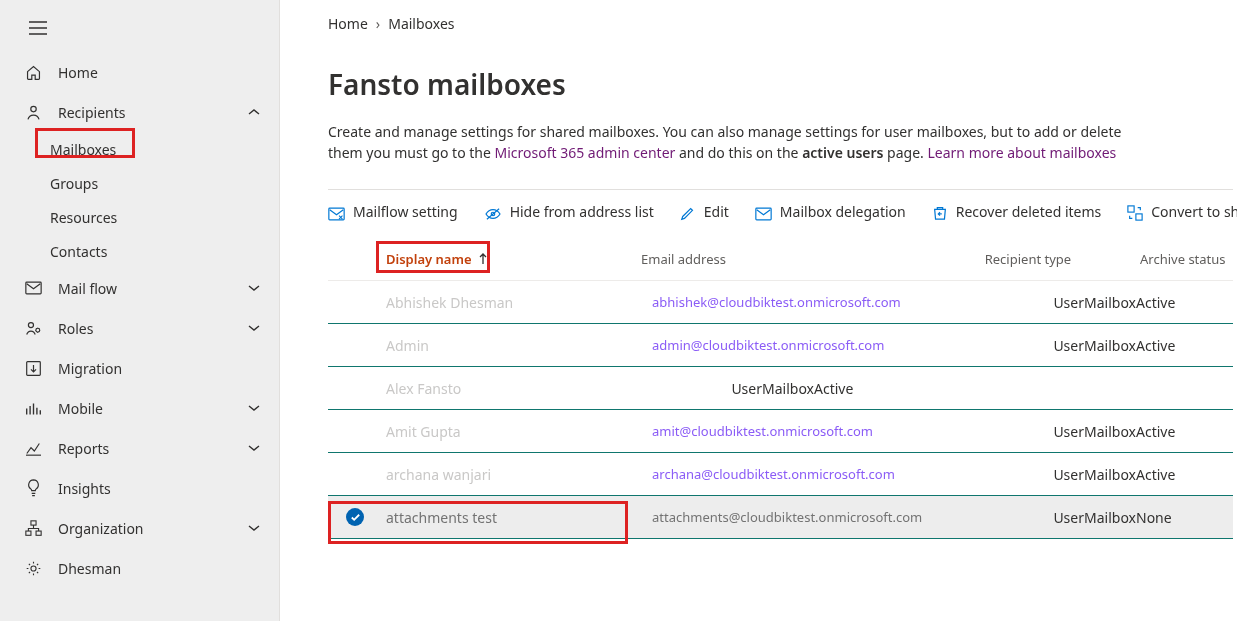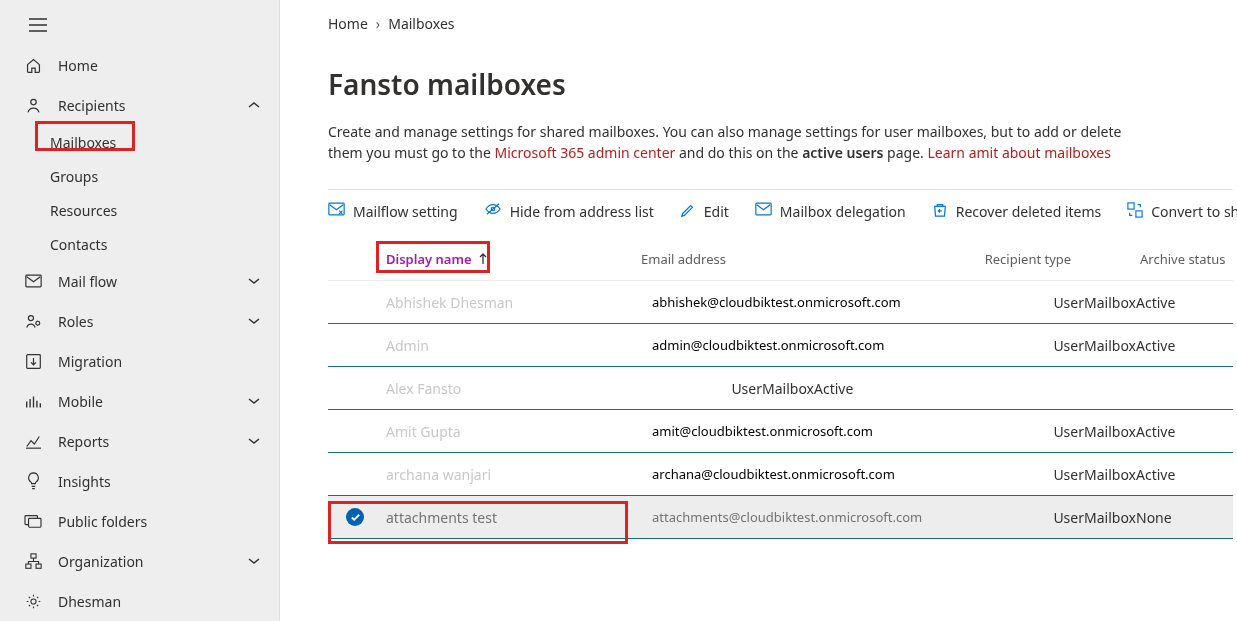--- a/index.html
+++ b/index.html
@@ -16,37 +16,37 @@
   .sub-item { display:flex; align-items:center; height:34px; padding-left:50px; cursor:pointer; }
   .sub-item.highlight { position:relative; }
   .redbox { position:absolute; border:3px solid #d22; pointer-events:none; }
   svg { display:block; }
   
   .main { flex:1 1 auto; padding:14px 0 0 48px; overflow:hidden; position:relative; }
   .crumbs { display:flex; align-items:center; gap:8px; font-size:14px; color:#323130; }
   .crumbs .sep { color:#605e5c; }
   h1.title { font-size:28px; font-weight:600; margin:32px 0 18px 0; }
   .desc { max-width:800px; line-height:1.5; color:#323130; }
-  .desc a { color:#b91c1c; text-decoration:none; }
+  .desc a { color:#701a75; text-decoration:none; }
   .desc .bold { font-weight:600; }
   .hr { height:1px; background:#e1dfdd; margin:26px 0 6px 0; width:905px; }
   .toolbar { display:flex; align-items:center; gap:26px; padding:6px 0 16px 0; width:905px; }
-  .tool { display:flex; align-items:flex-start; gap:8px; cursor:pointer; color:#323130; white-space:nowrap; }
+  .tool { display:flex; align-items:flex-end; gap:8px; cursor:pointer; color:#323130; white-space:nowrap; }
   .tool .ticon { color:#0078d4; display:flex; }
   
   .table { width:905px; position:relative; }
   .thead { display:flex; align-items:center; height:44px; padding-left:58px; border-bottom:1px solid #edebe9; font-size:13px; font-weight:400; color:#605e5c; }
-  .col-dn { width:266px; display:flex; align-items:center; gap:6px; color:#a21caf; font-weight:600; }
+  .col-dn { width:266px; display:flex; align-items:center; gap:6px; color:#c2410c; font-weight:600; }
   .col-em { width:322px; }
   .col-rt { width:162px;margin-left:35px; }
   .col-as { width:97px; }
   .row { display:flex; align-items:center; height:43px; padding-left:18px; border-bottom:1px solid #0f766e; }
   .row .chk { width:40px; display:flex; align-items:center; justify-content:flex-start; }
   .row .c-dn { width:266px; color:#c9c8c7; } 
-  .row .c-em { width:322px; color:#000000; font-size:13px; }
+  .row .c-em { width:322px; color:#8b5cf6; font-size:13px; }
   .row .c-rt { width:162px;text-align:right; }
   .row .c-as { width:97px; }
   .row.selected { background:#ededed; }
   .row.selected .c-dn, .row.selected .c-em { color:#737373; }
   .check-circle { width:18px; height:18px; border-radius:50%; background:#0063b1; display:flex; align-items:center; justify-content:center; }
   .check-circle svg { width:11px; height:11px; }
   .sort-up { color:#0078d4; }
 </style>
 </head>
 <body>
@@ -166,29 +166,20 @@
     <div class="nav-item">
       <span class="icon">
             <svg width="15" height="18" viewBox="0 0 16 20">
               <path d="M8 1a5.5 5.5 0 0 0-3 10c.5.4 1 1 1 2h4c0-1 .5-1.6 1-2a5.5 5.5 0 0 0-3-10zM6 16h4M6.5 18.5h3" fill="none" stroke="#323130" stroke-width="1.3"></path>
             </svg>
           </span>
       <span class="label">Insights</span>
     </div>
     <div class="nav-item">
       <span class="icon">
-            <svg width="18" height="16" viewBox="0 0 20 18">
-              <rect x="1" y="3" width="14" height="10" rx="1" fill="none" stroke="#323130" stroke-width="1.3"></rect>
-              <rect x="5" y="6" width="14" height="10" rx="1" fill="#eeeeee" stroke="#323130" stroke-width="1.3"></rect>
-            </svg>
-          </span>
-      <span class="label">Public folders</span>
-    </div>
-    <div class="nav-item">
-      <span class="icon">
             <svg width="17" height="17" viewBox="0 0 20 20">
               <rect x="7" y="1" width="6" height="5" fill="none" stroke="#323130" stroke-width="1.3"></rect>
               <rect x="1" y="13" width="6" height="5" fill="none" stroke="#323130" stroke-width="1.3"></rect>
               <rect x="13" y="13" width="6" height="5" fill="none" stroke="#323130" stroke-width="1.3"></rect>
               <path d="M10 6v4M4 13v-3h12v3" fill="none" stroke="#323130" stroke-width="1.3"></path>
             </svg>
           </span>
       <span class="label">Organization</span>
       <span class="chev">
             <svg width="12" height="8" viewBox="0 0 12 8">
@@ -211,21 +202,21 @@
 <div class="main">
   <div class="crumbs">
     <span>Home</span>
     <span class="sep">›</span>
     <span>Mailboxes</span>
   </div>
 
   <h1 class="title">Fansto mailboxes</h1>
 
   <div class="desc">
-    <span>Create and manage settings for shared mailboxes. You can also manage settings for user mailboxes, but to add or delete them you must go to the </span><a href="#">Microsoft 365 admin center</a><span> and do this on the </span><span class="bold">active users</span><span> page. </span><a href="#">Learn amit about mailboxes</a>
+    <span>Create and manage settings for shared mailboxes. You can also manage settings for user mailboxes, but to add or delete them you must go to the </span><a href="#">Microsoft 365 admin center</a><span> and do this on the </span><span class="bold">active users</span><span> page. </span><a href="#">Learn more about mailboxes</a>
   </div>
 
   <div class="hr"></div>
 
   <div class="toolbar">
     <div class="tool">
       <span class="ticon">
             <svg width="17" height="14" viewBox="0 0 20 16">
               <rect x="1" y="1" width="18" height="14" rx="1" fill="none" stroke="#0078d4" stroke-width="1.4"></rect>
               <path d="M2 3l8 6 8-6" fill="none" stroke="#0078d4" stroke-width="1.4"></path>

